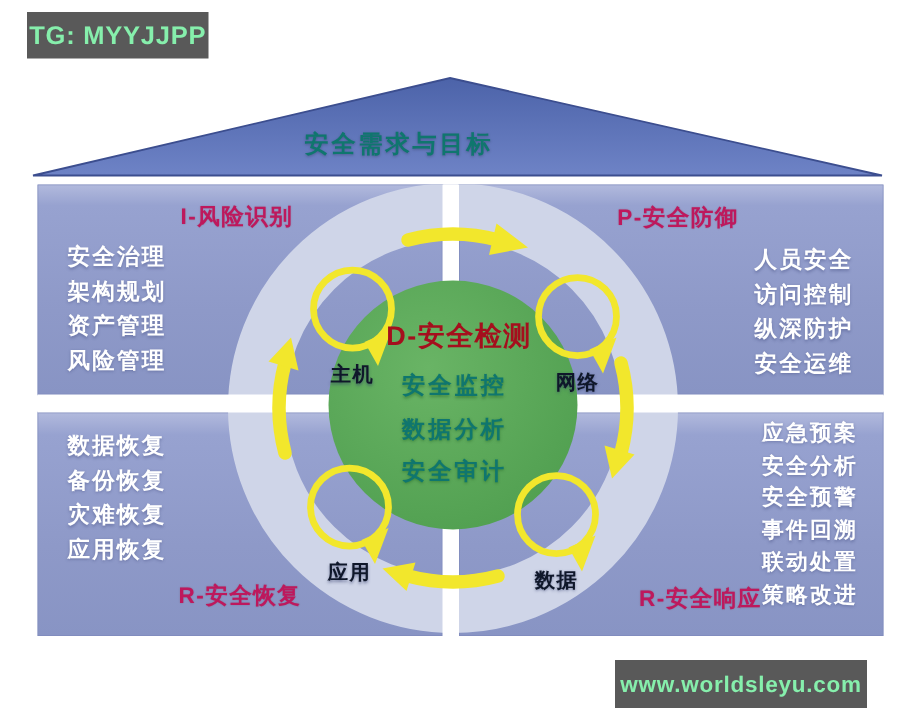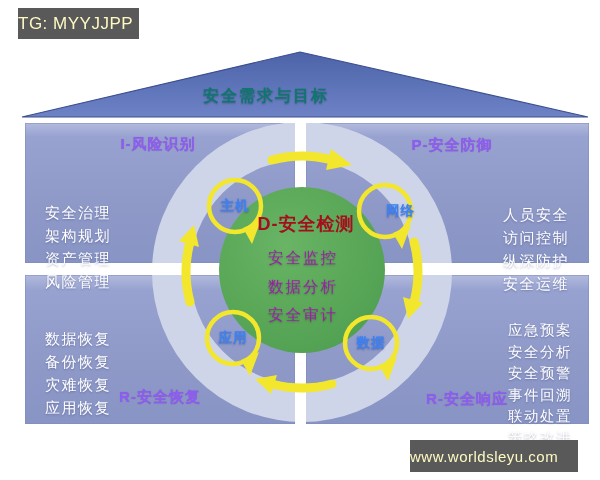--- a/index.html
+++ b/index.html
@@ -2,49 +2,50 @@
 <html><head>
 <meta charset="utf-8">
 <style>
   html,body{margin:0;padding:0;background:#fff;}
   .stage{
     position:relative;width:600px;height:480px;background:#ffffff;
     font-family:"Liberation Sans","DejaVu Sans",sans-serif;overflow:hidden;
   }
   .abs{position:absolute;}
   .badge{
-    background:#595959;color:#fef9c3;display:flex;align-items:center;
+    background:#595959;color:#86efac;display:flex;align-items:center;justify-content:center;
     letter-spacing:.5px;
+    font-weight:bold;
   }
   .tg-badge{left:18px;top:8px;width:121px;height:31px;font-size:17px;}
   .watermark{left:410px;top:440px;width:168px;height:32px;font-size:15px;}
   .roof-label{
     left:0;top:86px;width:532px;text-align:center;color:#0f766e;
     font-size:16px;font-weight:bold;letter-spacing:2px;
     text-shadow:0 1px 2px rgba(0,0,0,.25);
   }
   .q-title{
-    width:130px;text-align:center;color:#8b5cf6;font-size:15px;font-weight:bold;
+    width:130px;text-align:center;color:#be185d;font-size:15px;font-weight:bold;
     letter-spacing:1px;text-shadow:0 0 1px rgba(120,0,0,.3);
   }
-  .item-list{color:#fff;font-weight:400;letter-spacing:1.5px;
-    text-shadow:0 1px 2px rgba(40,50,100,.35);margin-top:41px;}
+  .item-list{color:#fff;font-weight:700;letter-spacing:1.5px;
+    text-shadow:0 1px 2px rgba(40,50,100,.35);}
   .item-list div{height:23px;line-height:23px;font-size:15px;}
   .list-br div{height:21.5px;line-height:21.5px;font-size:14.5px;}
   .center-title{
     left:241px;top:212px;width:130px;text-align:center;color:#a50f1d;
     font-size:18px;font-weight:bold;letter-spacing:1px;
   }
   .center-list{left:243px;top:244px;width:120px;text-align:center;
-    color:#a21caf;font-weight:400;letter-spacing:2px;
+    color:#0f766e;font-weight:700;letter-spacing:2px;
     text-shadow:0 1px 2px rgba(0,60,0,.35);}
   .center-list div{height:28.5px;line-height:28.5px;font-size:15.5px;}
   .node-label{
-    width:60px;text-align:center;color:#3b82f6;font-size:13.5px;font-weight:bold;
-    letter-spacing:1px;text-shadow:0 1px 2px rgba(40,50,100,.5);
+    width:60px;text-align:center;color:#0f172a;font-size:13.5px;font-weight:bold;
+    letter-spacing:1px;text-shadow:0 1px 2px rgba(40,50,100,.5);margin-top:44px;
   }
 </style>
 </head>
 <body>
 
 <div class="stage">
 
   <div class="abs badge tg-badge">
     <span>TG: MYYJJPP</span>
   </div>
@@ -142,21 +143,21 @@
   </div>
 
   <div class="abs center-title">D-安全检测</div>
   <div class="abs center-list">
     <div>安全监控</div>
     <div>数据分析</div>
     <div>安全审计</div>
   </div>
 
   <div class="abs node-label" style="left:205px;top:197px;">主机</div>
-  <div class="abs node-label" style="left:355px;top:202px;text-align:right;">网络</div>
+  <div class="abs node-label" style="left:355px;top:202px;">网络</div>
   <div class="abs node-label" style="left:203px;top:329px;">应用</div>
   <div class="abs node-label" style="left:341px;top:334px;">数据</div>
 
   <div class="abs badge watermark">
     <span>www.worldsleyu.com</span>
   </div>
 
 </div>
 
 </body></html>

